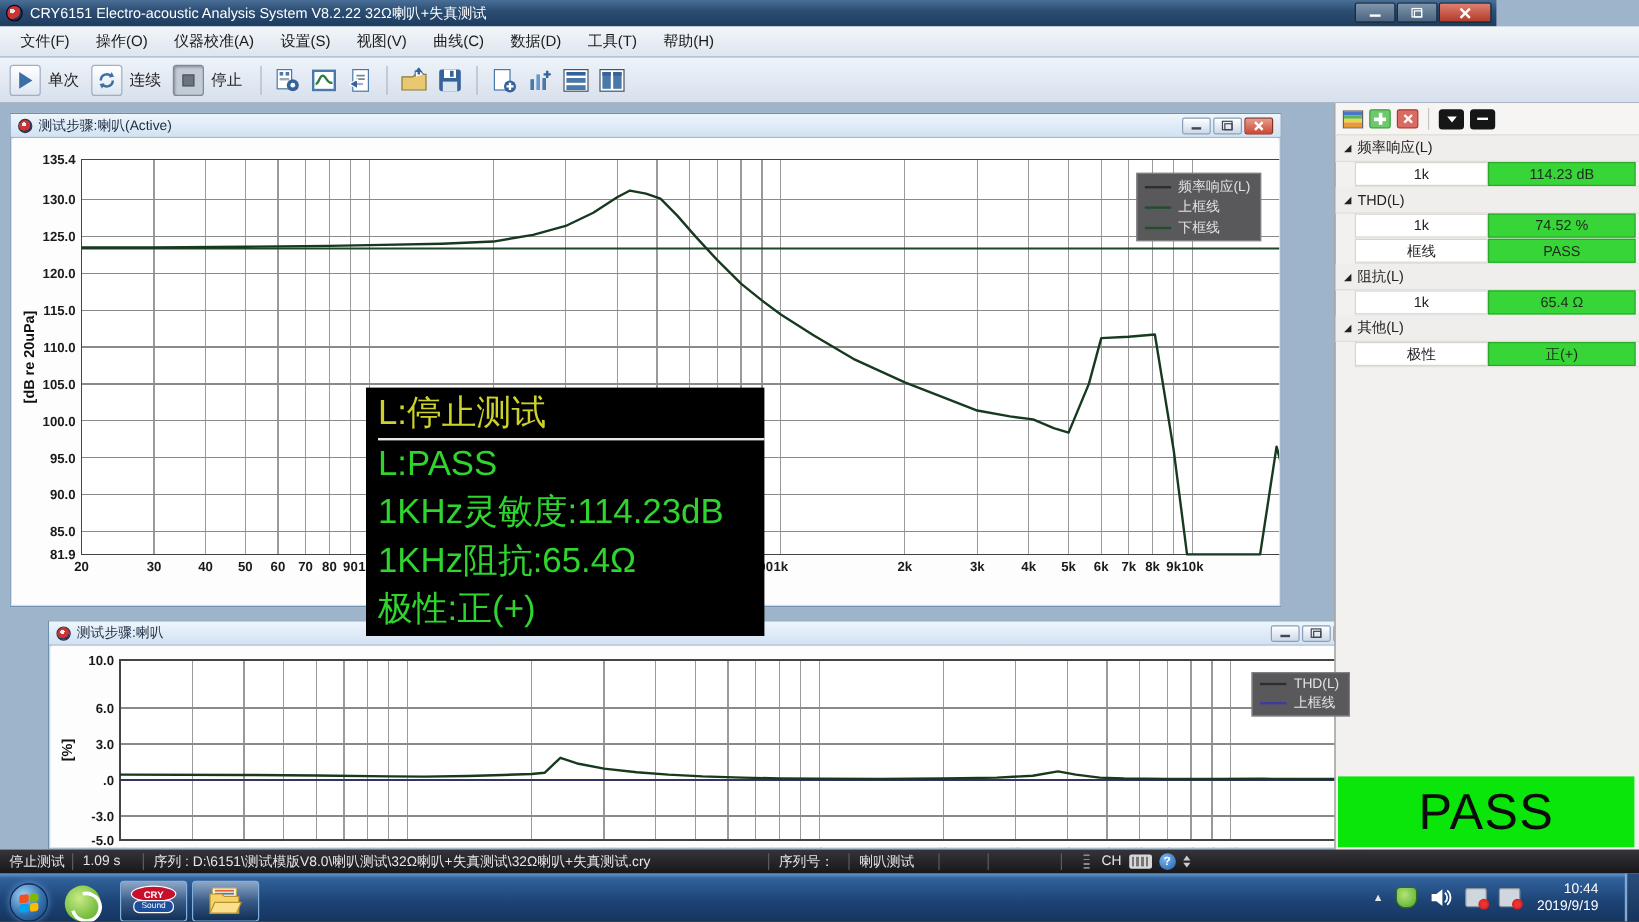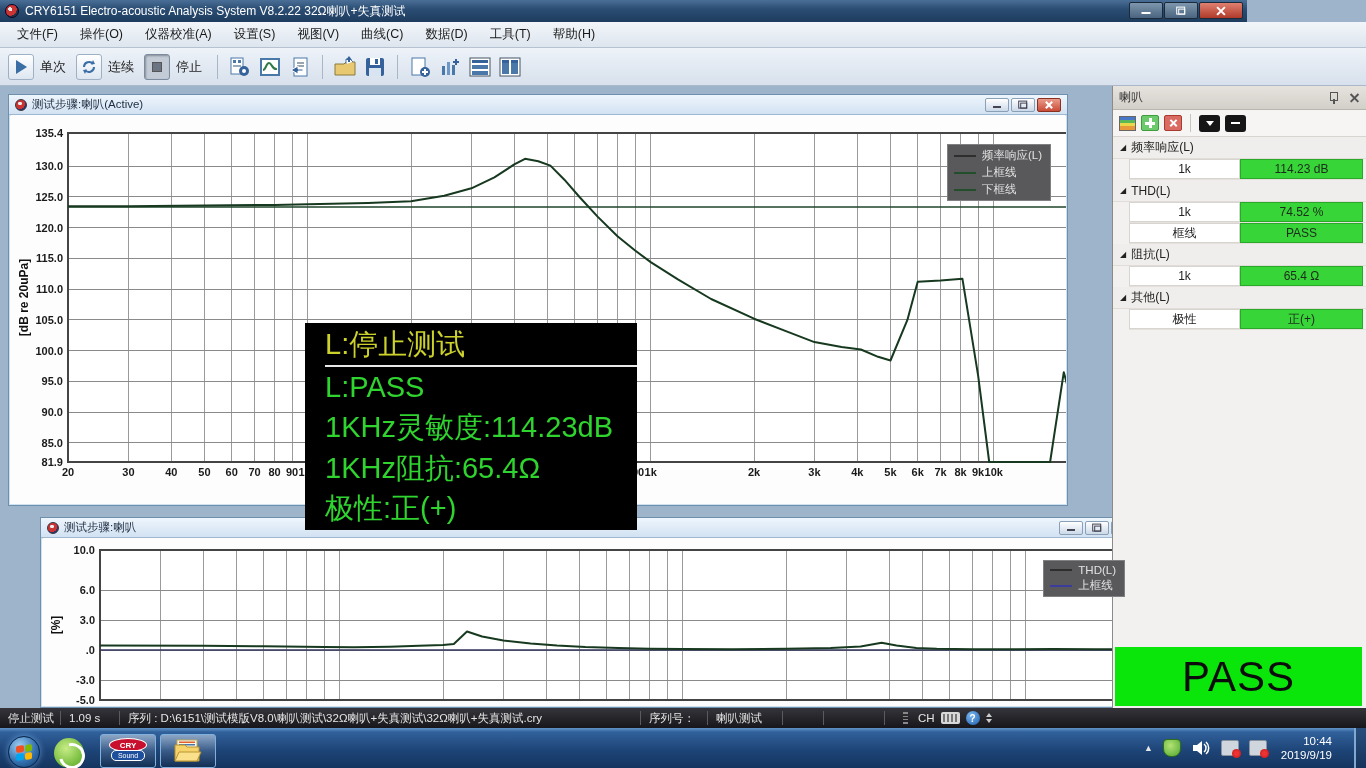--- a/index.html
+++ b/index.html
@@ -68,21 +68,21 @@
 
   .legend { position:absolute; background:#59595c; border:1px solid #808083; padding:3px 8px 3px 6px;
     display:flex; flex-direction:column; gap:2px; z-index:5; }
   .legend-row { display:flex; align-items:center; gap:6px; font-size:11.5px; color:#e2e2e2; }
   .legend-line { width:22px; height:2px; }
   #freq-legend { right:15px; top:28px; }
   #thd-legend { right:15px; top:21px; }
 
   
   #overlay { position:absolute; left:305px; top:323px; width:332px; height:207px;
-    background:#000; z-index:40; padding:1px 0 0 20px; font-weight:500; }
+    background:#000; z-index:40; padding:1px 0 0 10px; font-weight:500; }
   #overlay .o-line { font-size:29px; line-height:40.5px; color:#2fd42f; white-space:nowrap; }
   #overlay .o-first { color:#ccd22b; border-bottom:2px solid #e8e8e8; margin-right:0; padding-bottom:0px; }
 
   
   #side-panel { position:absolute; left:1112px; top:86px; width:254px; height:622px;
     background:#f2f1ef; border-left:1px solid #8a8a8a; font-size:12px; }
   #panel-header { height:24px; background:linear-gradient(180deg,#e6e3de,#d3cfc9);
     border-bottom:1px solid #b8b4ae; display:flex; align-items:center; padding:0 6px; color:#333; }
   #panel-header .spacer { flex:1; }
   .pin-icon { width:11px; height:13px; position:relative; margin-right:10px; }
@@ -527,26 +527,20 @@
 
   <div id="overlay">
     <div class="o-line o-first">L:停止测试</div>
     <div class="o-line">L:PASS</div>
     <div class="o-line">1KHz灵敏度:114.23dB</div>
     <div class="o-line">1KHz阻抗:65.4Ω</div>
     <div class="o-line">极性:正(+)</div>
   </div>
 
   <div id="side-panel">
-    <div id="panel-header">
-      <span>喇叭</span>
-      <span class="spacer"></span>
-      <div class="pin-icon"></div>
-      <div class="x-icon"></div>
-    </div>
     <div id="panel-tools">
       <div class="pt-layers">
         <div style="background:#4a78c8"></div>
           <div style="background:#58b858"></div>
           <div style="background:#e8d84a"></div>
           <div style="background:#e89a3a"></div>
       </div>
       <div class="pt-btn pt-green">
           <div class="pt-plus"></div>
         </div>

